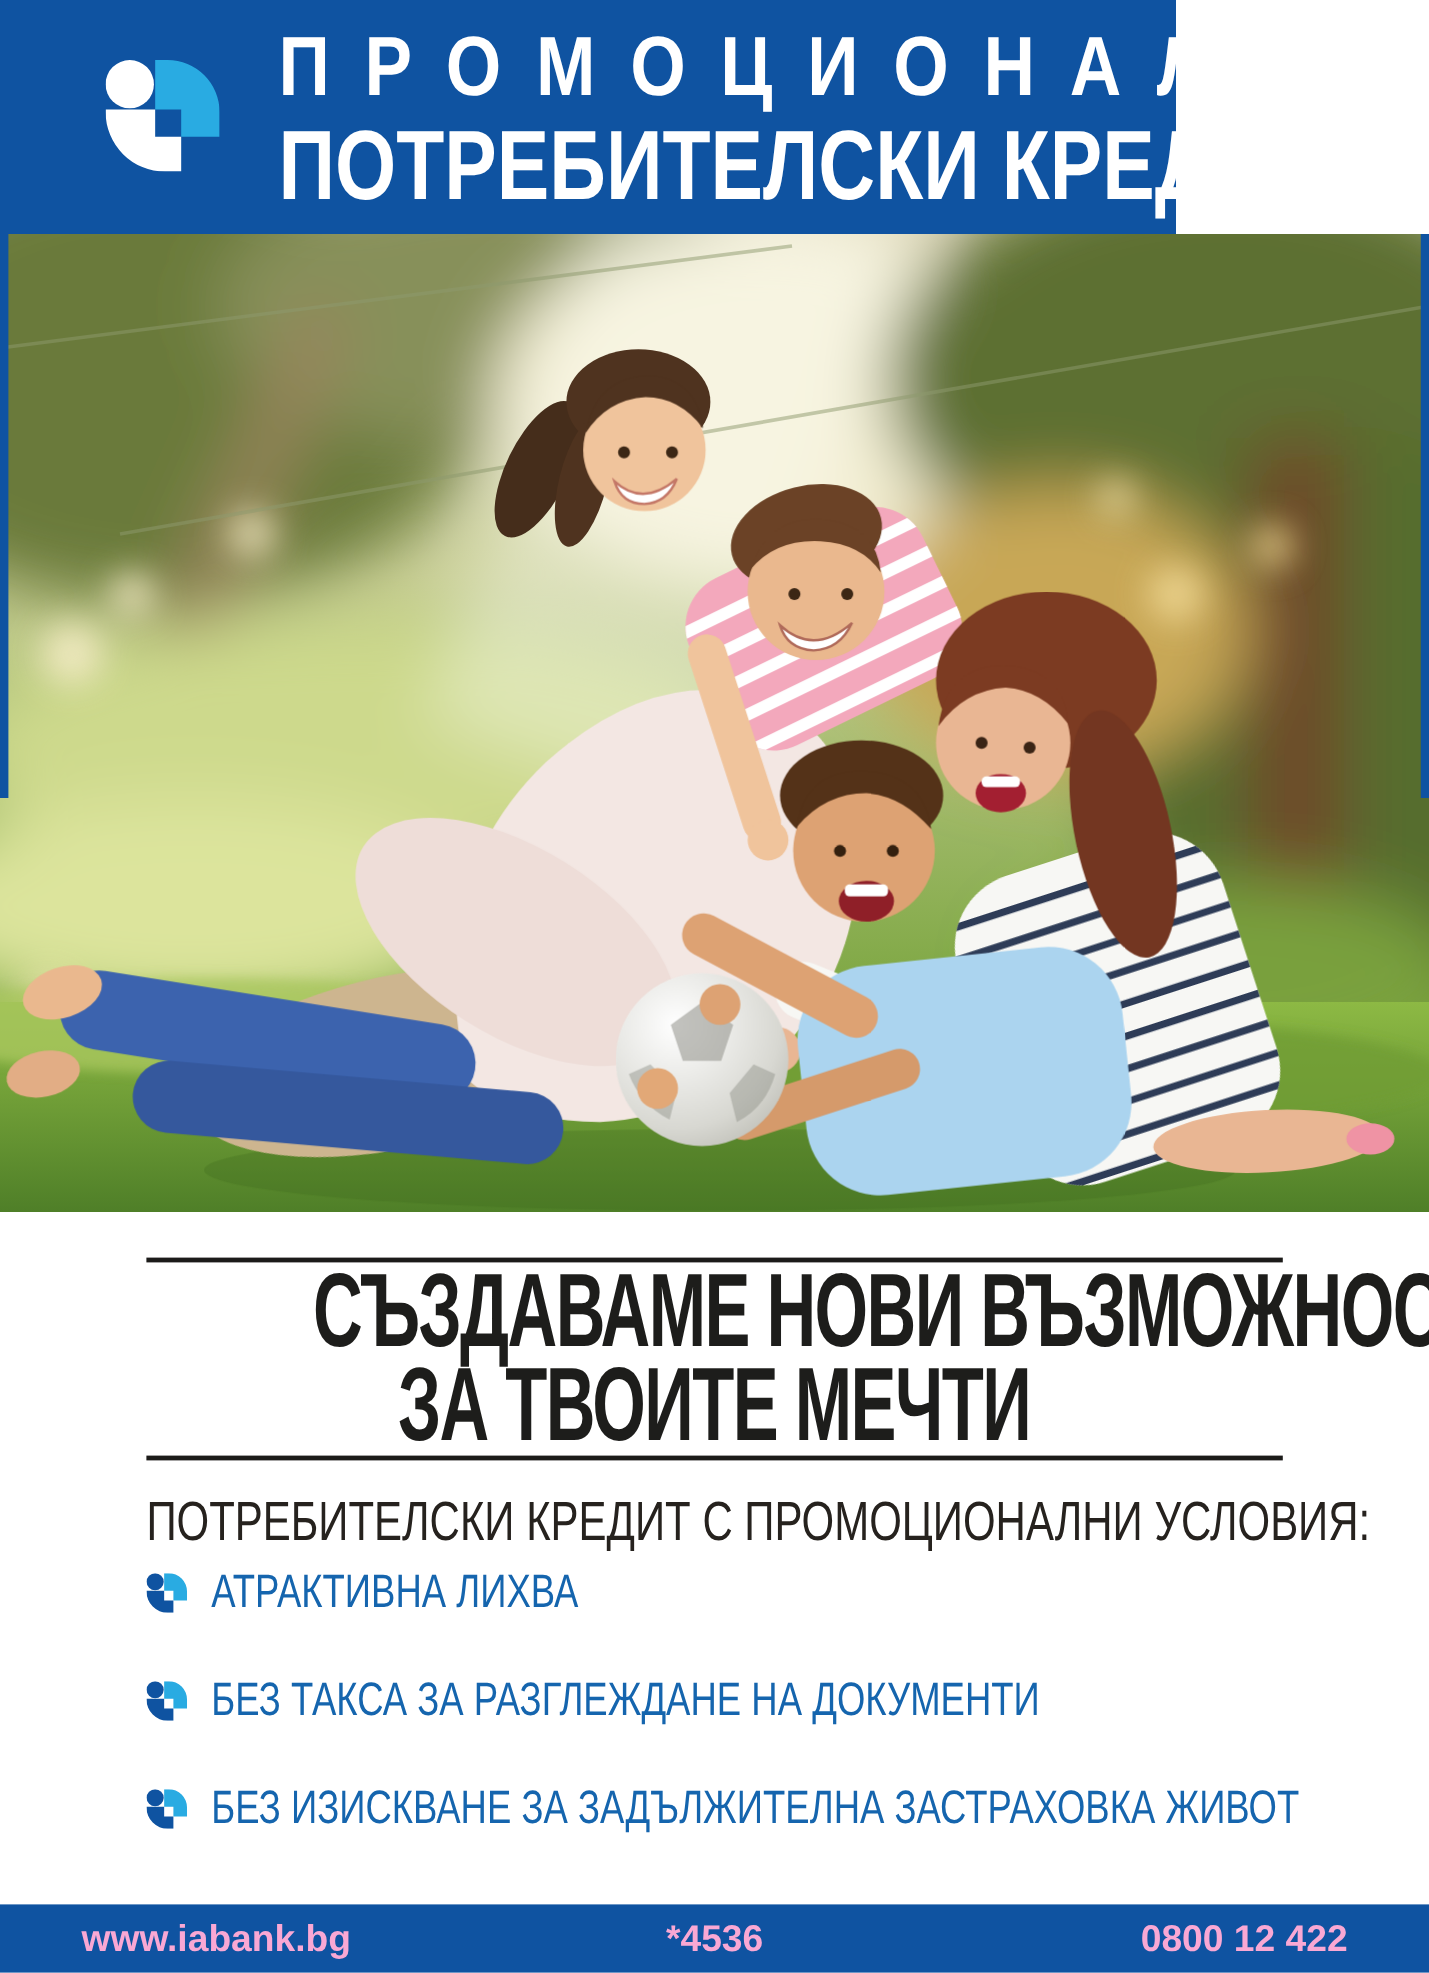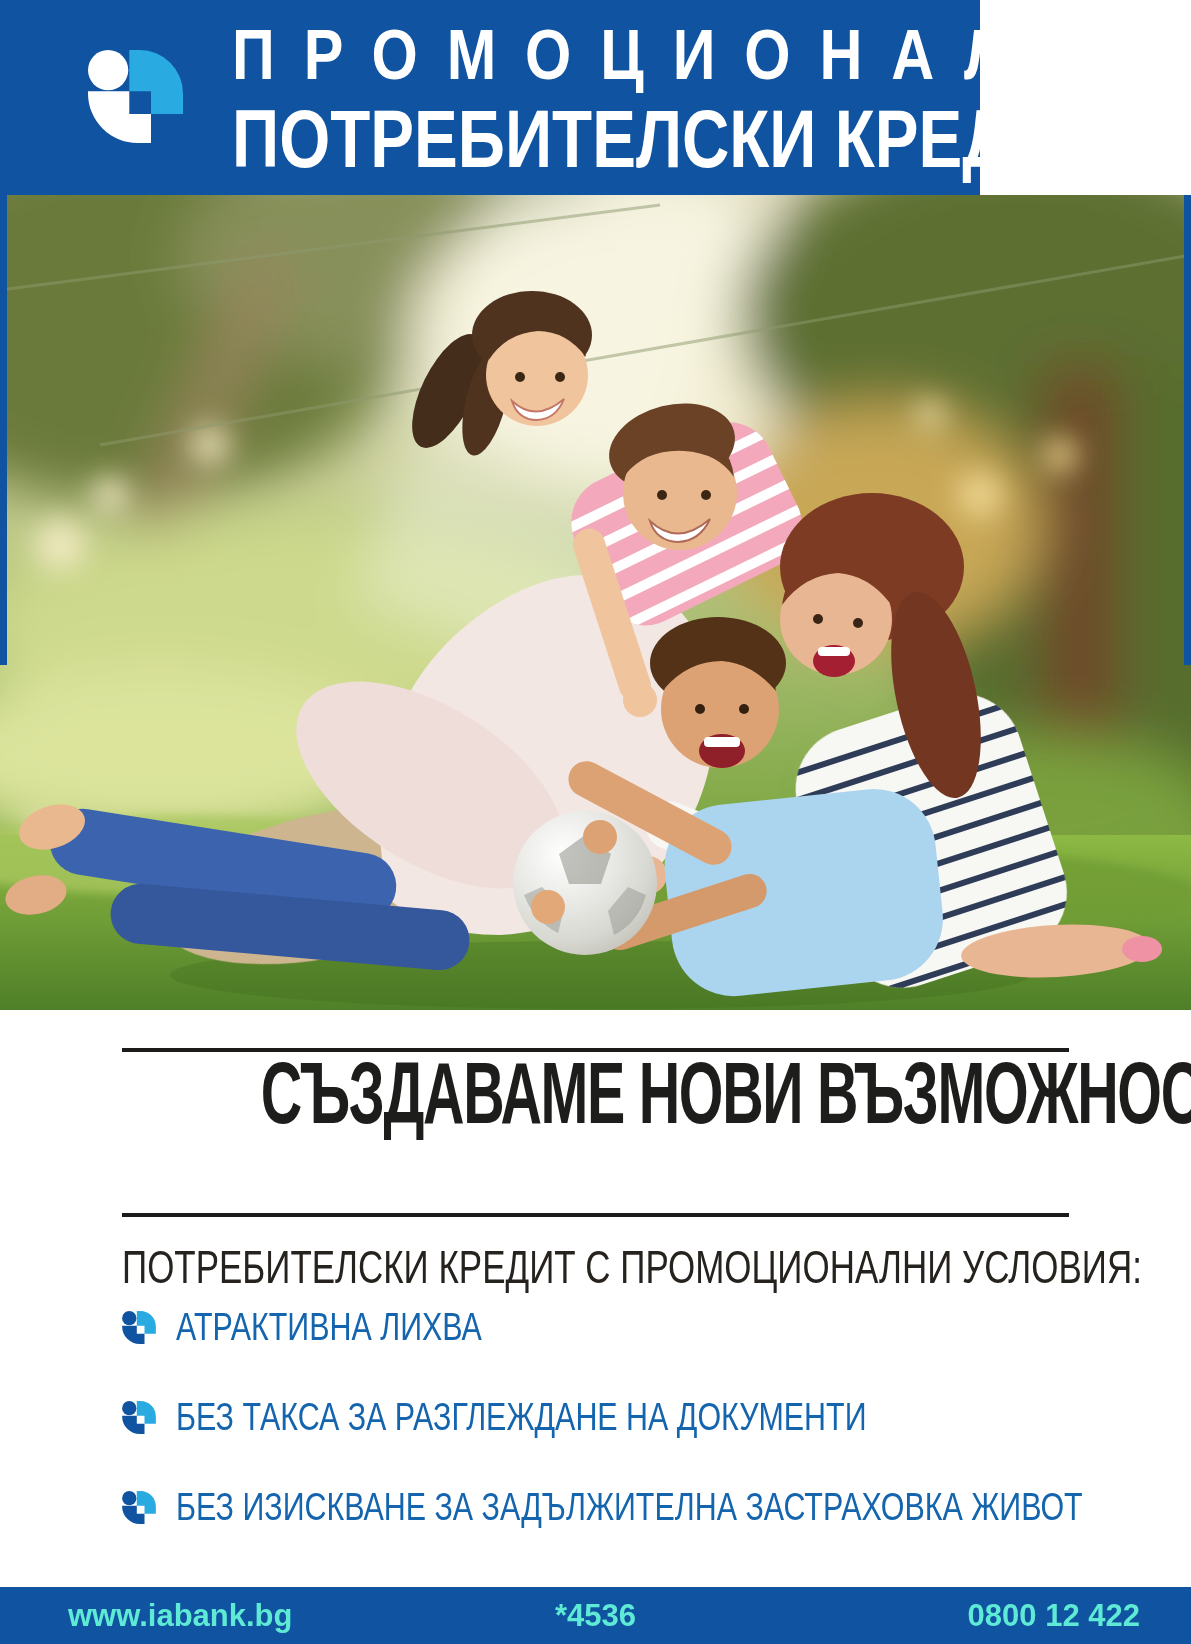--- a/index.html
+++ b/index.html
@@ -29,24 +29,24 @@
   .headline .cline{display:inline-block;transform:scaleX(0.66);transform-origin:50% 50%;white-space:nowrap;}
   .subhead{position:absolute;top:230px;left:122px;font-size:46px;color:#26221e;
            transform:scaleX(0.76);transform-origin:0 0;white-space:nowrap;}
   .bullets{position:absolute;top:298px;left:122px;}
   .bullet{display:flex;align-items:center;height:38px;margin-bottom:52px;}
   .bullet svg{width:34px;height:33px;flex:none;}
   .blabel{margin-left:20px;font-size:39px;color:#1565ae;white-space:nowrap;
           transform:scaleX(0.78);transform-origin:0 50%;}
   
   .footer{position:absolute;left:0;bottom:0;width:1191px;height:57px;background:#0f53a1;
-          color:#5eead4;font-weight:bold;font-size:31px;}
+          color:#f9a8d4;font-weight:bold;font-size:31px;}
   .footer .fl{position:absolute;left:68px;top:50%;transform:translateY(-50%);}
   .footer .fc{position:absolute;left:50%;top:50%;transform:translate(-50%,-50%);}
-  .footer .fr{position:absolute;right:51px;top:50%;transform:translateY(-50%);}
+  .footer .fr{position:absolute;right:68px;top:50%;transform:translateY(-50%);}
 </style>
 </head>
 <body>
 
 <div class="header">
   <svg class="logo" viewBox="0 0 92 90">
     <circle cx="19.5" cy="19.5" r="19.5" fill="#ffffff"></circle>
     <path d="M40 0 H50 A42 42 0 0 1 92 42 V62 H61 V40 H40 Z" fill="#29abe2"></path>
     <path d="M0 40 H40 V62 H61 V90 H48 A48 48 0 0 1 0 42 Z" fill="#ffffff"></path>
   </svg>
@@ -229,20 +229,21 @@
     </g>
   </svg>
   <div class="edge left"></div>
   <div class="edge right"></div>
 </div>
 
 <div class="content">
   <div class="rule rule-top"></div>
   <div class="headline">
     <div><span class="cline">СЪЗДАВАМЕ НОВИ ВЪЗМОЖНОСТИ</span></div>
+    <div><span class="cline">ЗА ТВОИТЕ МЕЧТИ</span></div>
   </div>
   <div class="rule rule-bottom"></div>
 
   <div class="subhead">ПОТРЕБИТЕЛСКИ КРЕДИТ С ПРОМОЦИОНАЛНИ УСЛОВИЯ:</div>
 
   <div class="bullets">
     <div class="bullet">
       <svg viewBox="0 0 92 90">
         <circle cx="19.5" cy="19.5" r="19.5" fill="#0f53a1"></circle>
         <path d="M40 0 H50 A42 42 0 0 1 92 42 V62 H61 V40 H40 Z" fill="#29abe2"></path>

